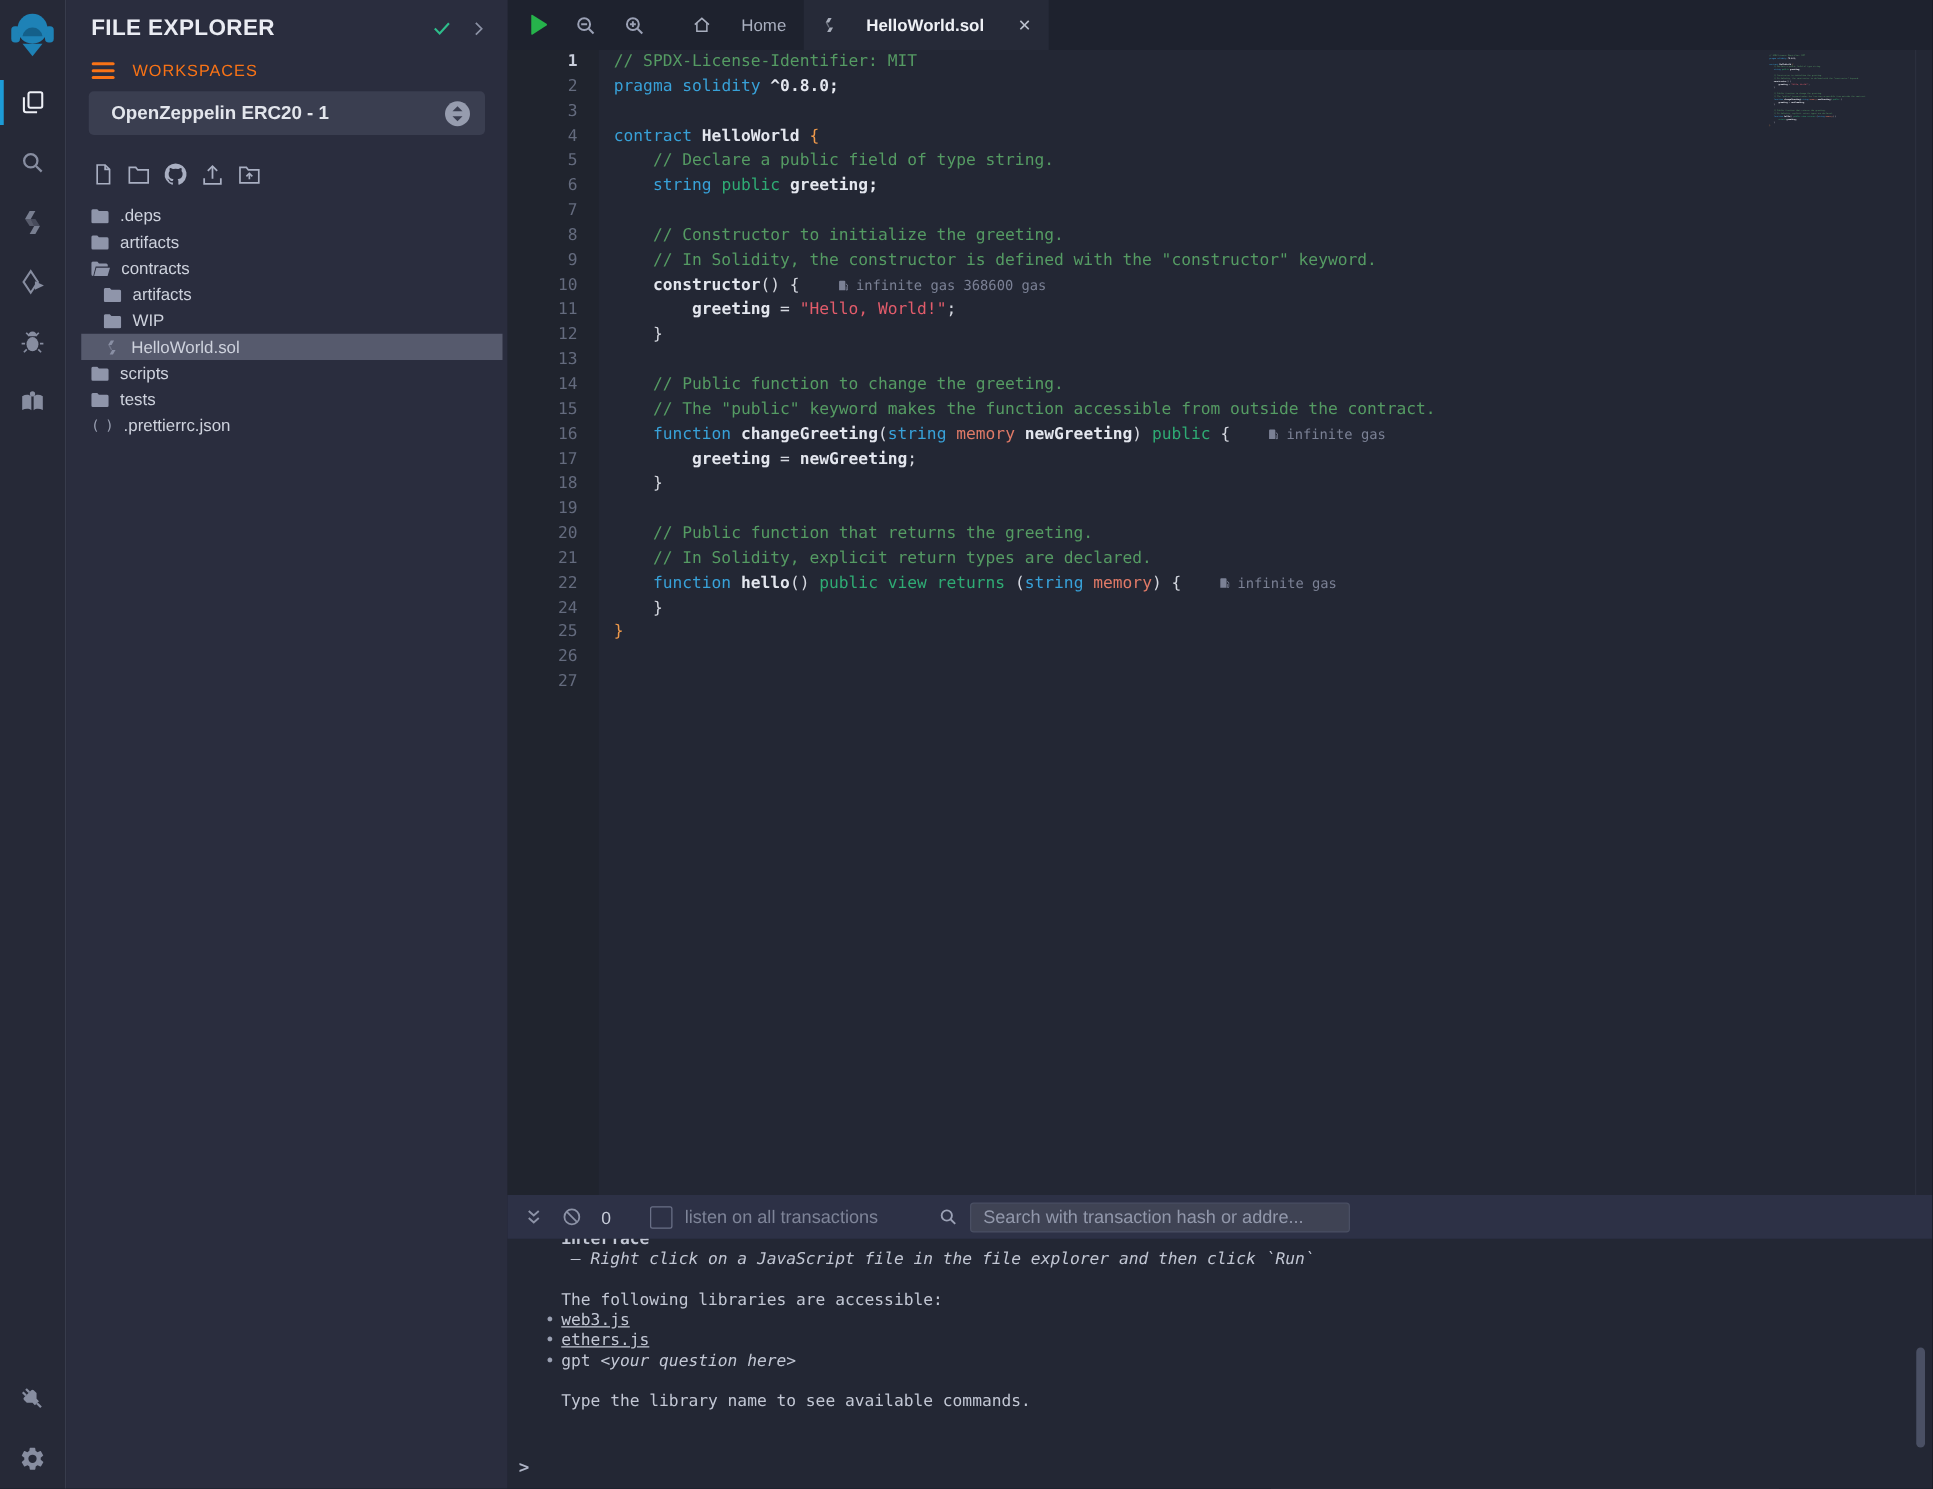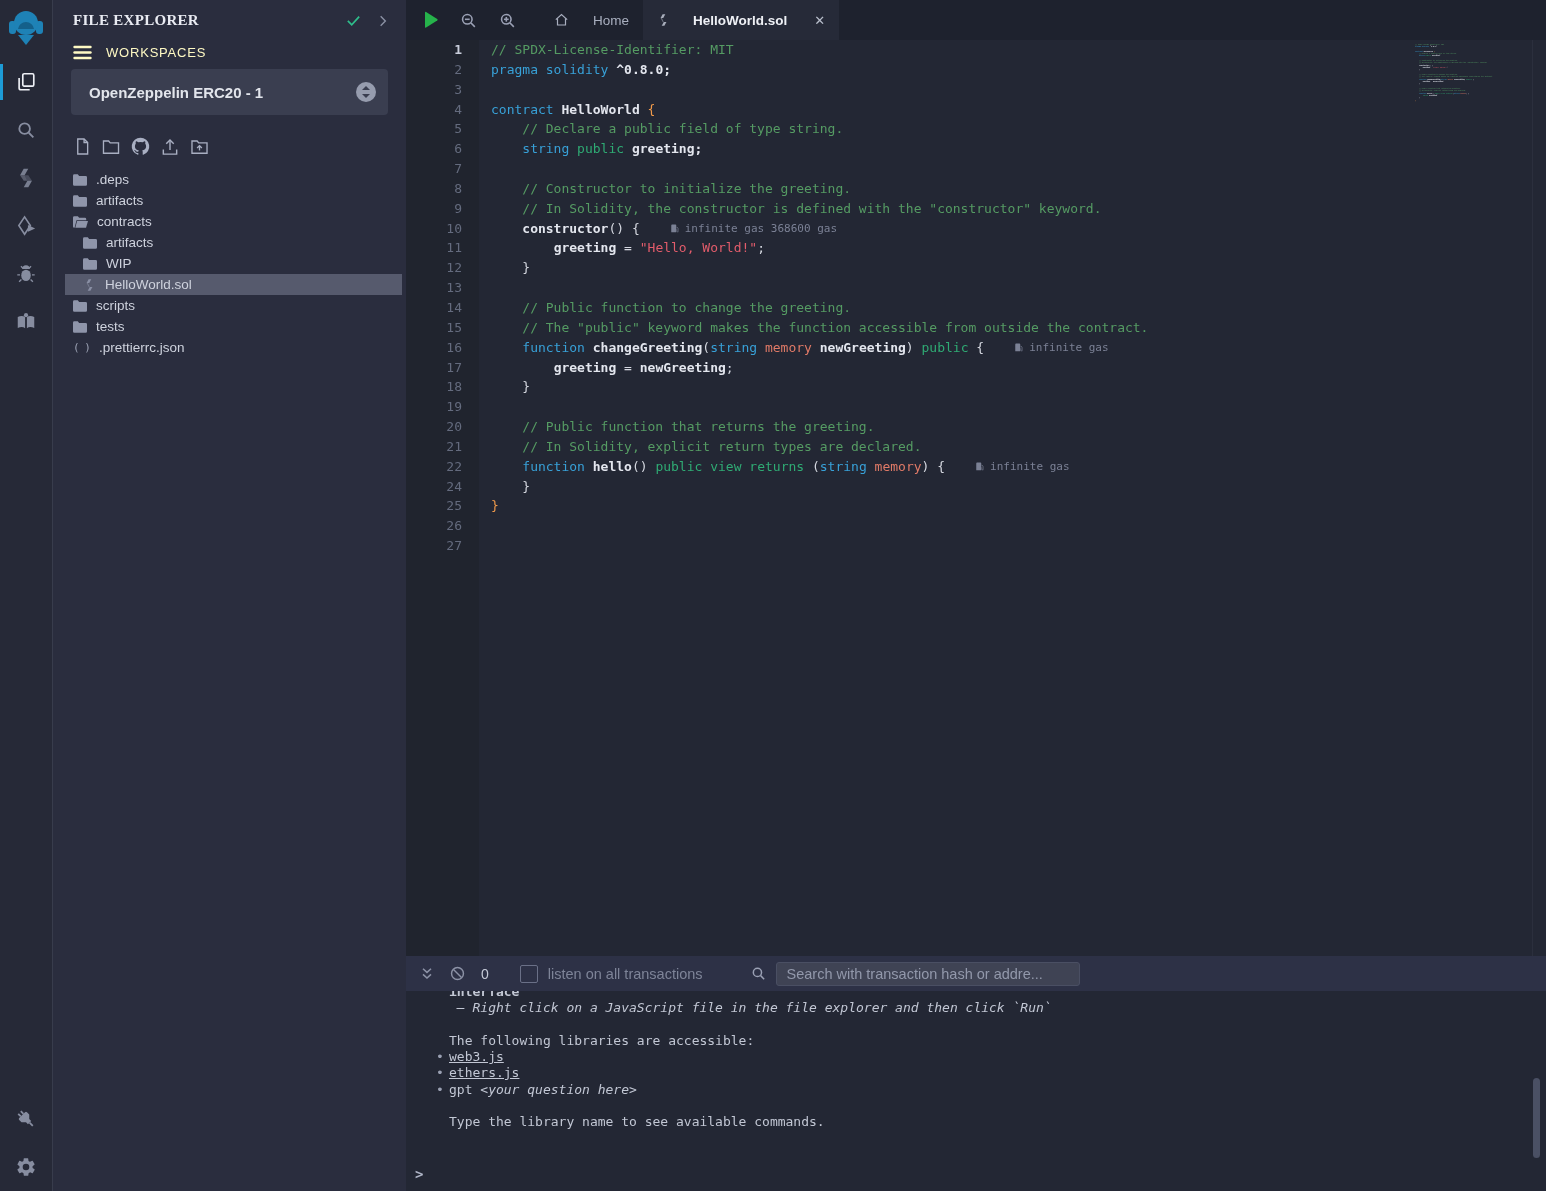--- a/index.html
+++ b/index.html
@@ -13,26 +13,26 @@
   .rail-logo{width:52px;height:58px;display:flex;align-items:center;justify-content:center;}
   .rail-btn{width:52px;height:48px;display:flex;align-items:center;justify-content:center;
             color:#878da0;position:relative;cursor:pointer;}
   .rail-btn.active{color:#eef0f6;}
   .rail-btn.active::before{content:"";position:absolute;left:0;top:6px;bottom:6px;width:3px;background:#1d9bd6;}
   .rail-spacer{margin-top:auto;}
 
   
   .panel{width:353px;flex:none;background:#2a2d3e;position:relative;font-size:13.5px;}
   .panel-head{display:flex;align-items:center;padding:12px 16px 0 20px;}
-  .panel-title{font-size:15px;font-weight:bold;color:#e9ebf2;letter-spacing:.3px;flex:1;font-family:Liberation Serif, serif;}
+  .panel-title{font-size:18px;font-weight:bold;color:#e9ebf2;letter-spacing:.3px;flex:1;}
   .head-check{color:#2ebd8b;margin-right:14px;}
   .head-chev{color:#8b91a4;}
-  .ws-row{display:flex;align-items:center;margin:16px 0 0 20px;color:#fef9c3;}
+  .ws-row{display:flex;align-items:center;margin:16px 0 0 20px;color:#f97316;}
   .ws-label{font-size:13px;letter-spacing:.8px;margin-left:14px;}
-  .ws-select{margin:9px 18px 0 18px;height:46px;background:#3a3e50;border-radius:4px;display:flex;
+  .ws-select{margin:9px 18px 0 18px;height:35px;background:#3a3e50;border-radius:4px;display:flex;
              align-items:center;padding:0 12px 0 18px;cursor:pointer;}
   .ws-name{flex:1;font-size:15px;color:#e2e5ec;font-weight:bold;}
   .ws-sort{width:20px;height:20px;border-radius:50%;background:#969cae;position:relative;}
   .ws-sort::before,.ws-sort::after{content:"";position:absolute;left:5.5px;border-left:4.5px solid transparent;
              border-right:4.5px solid transparent;}
   .ws-sort::before{top:4px;border-bottom:4px solid #3a3e50;}
   .ws-sort::after{bottom:4px;border-top:4px solid #3a3e50;}
   .ex-toolbar{display:flex;align-items:center;gap:9px;margin:21px 0 0 20px;color:#a9afc2;}
   .ex-toolbar .tbtn{cursor:pointer;}
   .tree{margin-top:12px;}

